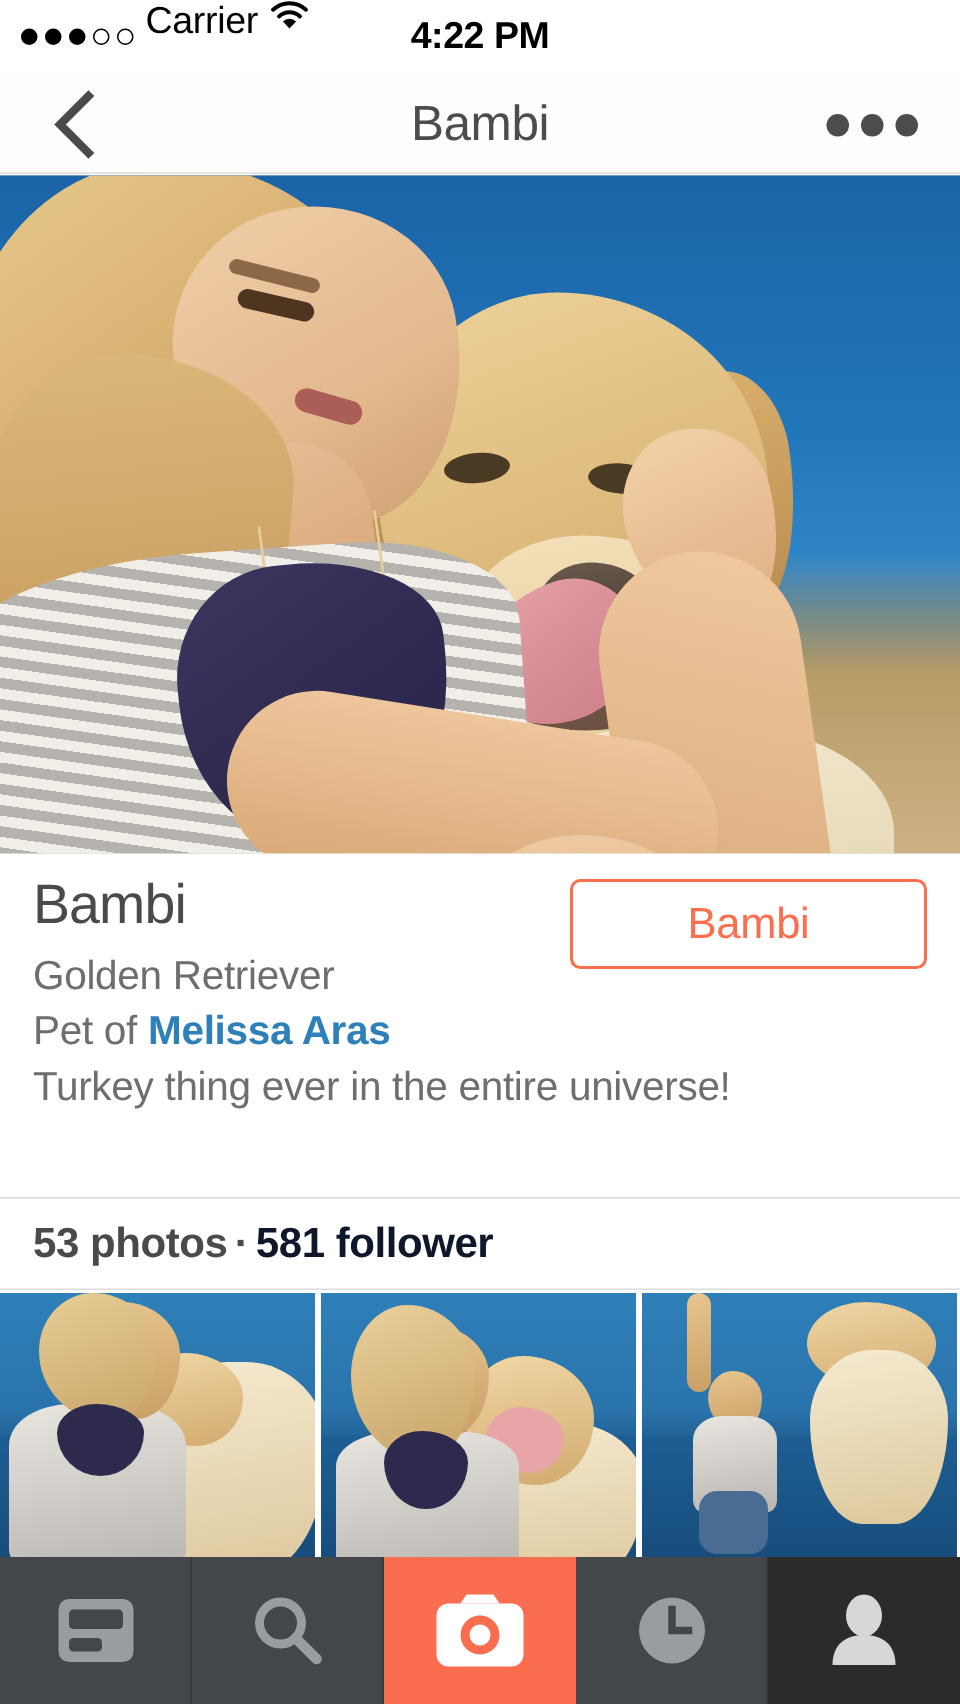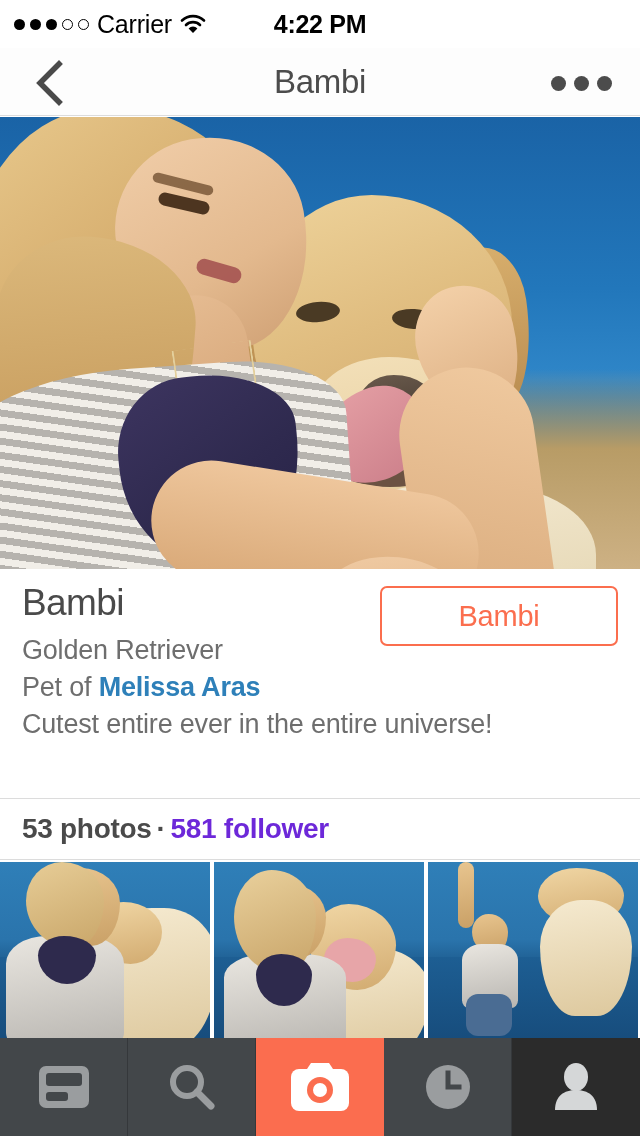--- a/index.html
+++ b/index.html
@@ -10,21 +10,21 @@
     overflow:hidden;
   }
   .phone { position:relative; width:640px; height:1136px; background:#fff; }
 
   
   .status-bar {
     position:absolute; top:0; left:0; width:640px; height:48px;
     background:#ffffff; color:#000;
     display:flex; align-items:center;
   }
-  .sb-left { position:absolute; left:14px; top:0; height:48px; display:flex; align-items:center; gap:8px; }
+  .sb-left { position:absolute; left:14px; top:0; height:48px; display:flex; gap:8px; }
   .sb-dots { display:flex; align-items:center; gap:5px; }
   .sb-dot { width:11px; height:11px; border-radius:50%; background:#000; }
   .sb-dot.hollow { background:transparent; border:1.6px solid #000; }
   .sb-carrier { font-size:25px; letter-spacing:-0.2px; color:#000; }
   .sb-wifi { width:26px; height:20px; position:relative; display:inline-block; }
   .sb-center {
     position:absolute; left:0; width:640px; height:48px; top:0;
     display:flex; align-items:center; justify-content:center;
     font-size:25px; font-weight:bold; letter-spacing:-0.3px;
   }
@@ -215,21 +215,21 @@
   }
 
   
   .stats {
     position:absolute; top:798px; left:0; width:640px; height:62px;
     border-top:1px solid #dcdcdc; border-bottom:1px solid #dcdcdc;
     background:#fff; display:flex; align-items:center;
   }
   .stats-inner { margin-left:22px; font-size:28px; font-weight:bold; color:#4a4a4a; letter-spacing:-0.3px; }
   .stats-inner .sep { color:#4a4a4a; margin:0 5px; }
-  .stats-inner .followers { color:#6d28d9; }
+  .stats-inner .followers { color:#0f172a; }
 
   
   .thumbs { position:absolute; top:862px; left:0; width:640px; height:176px; background:#fff; display:flex; gap:4px; }
   .thumb { position:relative; width:210px; height:176px; overflow:hidden; background:#2a6ea3; }
   .t-sky { position:absolute; inset:0; background:linear-gradient(180deg,#2f7fb8 0%, #2a74ac 44%, #1e5d90 58%, #1b5787 100%); }
   .t-sea { position:absolute; left:0; bottom:0; width:100%; height:46%; background:linear-gradient(180deg,#1d5e93,#174d7d); }
   .t-person {
     position:absolute; background:linear-gradient(170deg,#e8c58f,#c9a066);
     border-radius:46% 54% 40% 60% / 45% 45% 55% 55%;
   }
@@ -323,21 +323,21 @@
     <div class="w-arm-left"></div>
     <div class="w-hand-body"></div>
 
   </div>
 
   <div class="info">
     <div class="info-name">Bambi</div>
     <div class="info-lines">
       <div class="info-line">Golden Retriever</div>
       <div class="info-line"><span>Pet of </span><span class="owner">Melissa Aras</span></div>
-      <div class="info-line">Cutest entire ever in the entire universe!</div>
+      <div class="info-line">Turkey thing ever in the entire universe!</div>
     </div>
     <div class="edit-btn">Bambi</div>
   </div>
 
   <div class="stats">
     <div class="stats-inner"><span>53 photos</span><span class="sep">·</span><span class="followers">581 follower</span></div>
   </div>
 
   <div class="thumbs">
 

